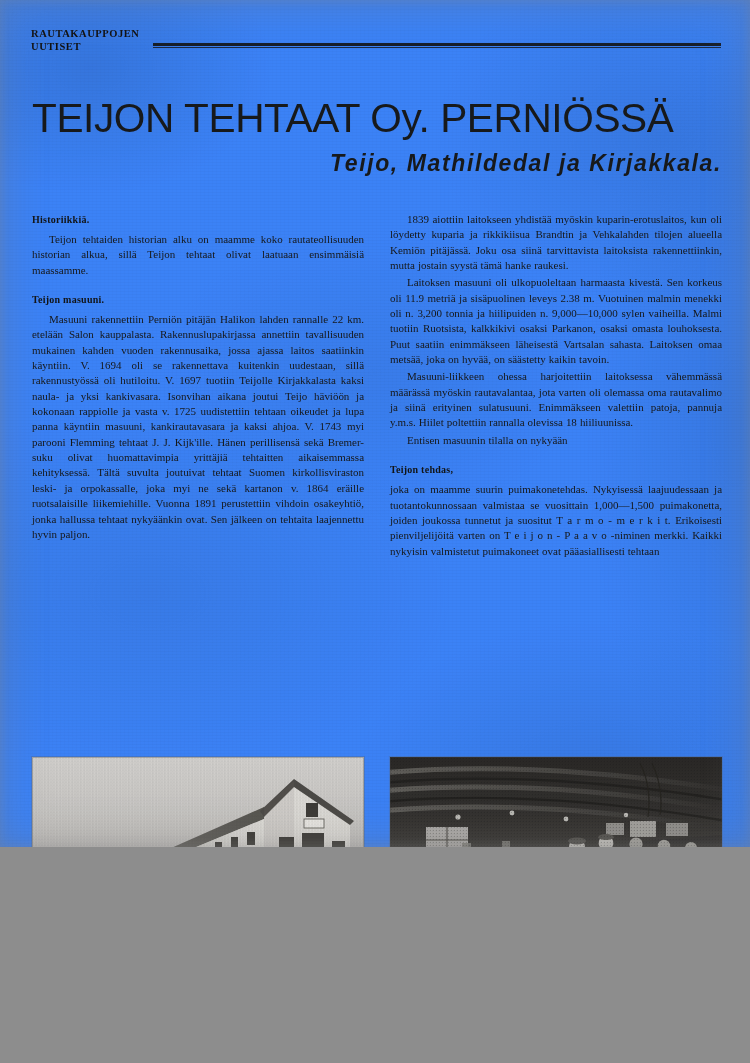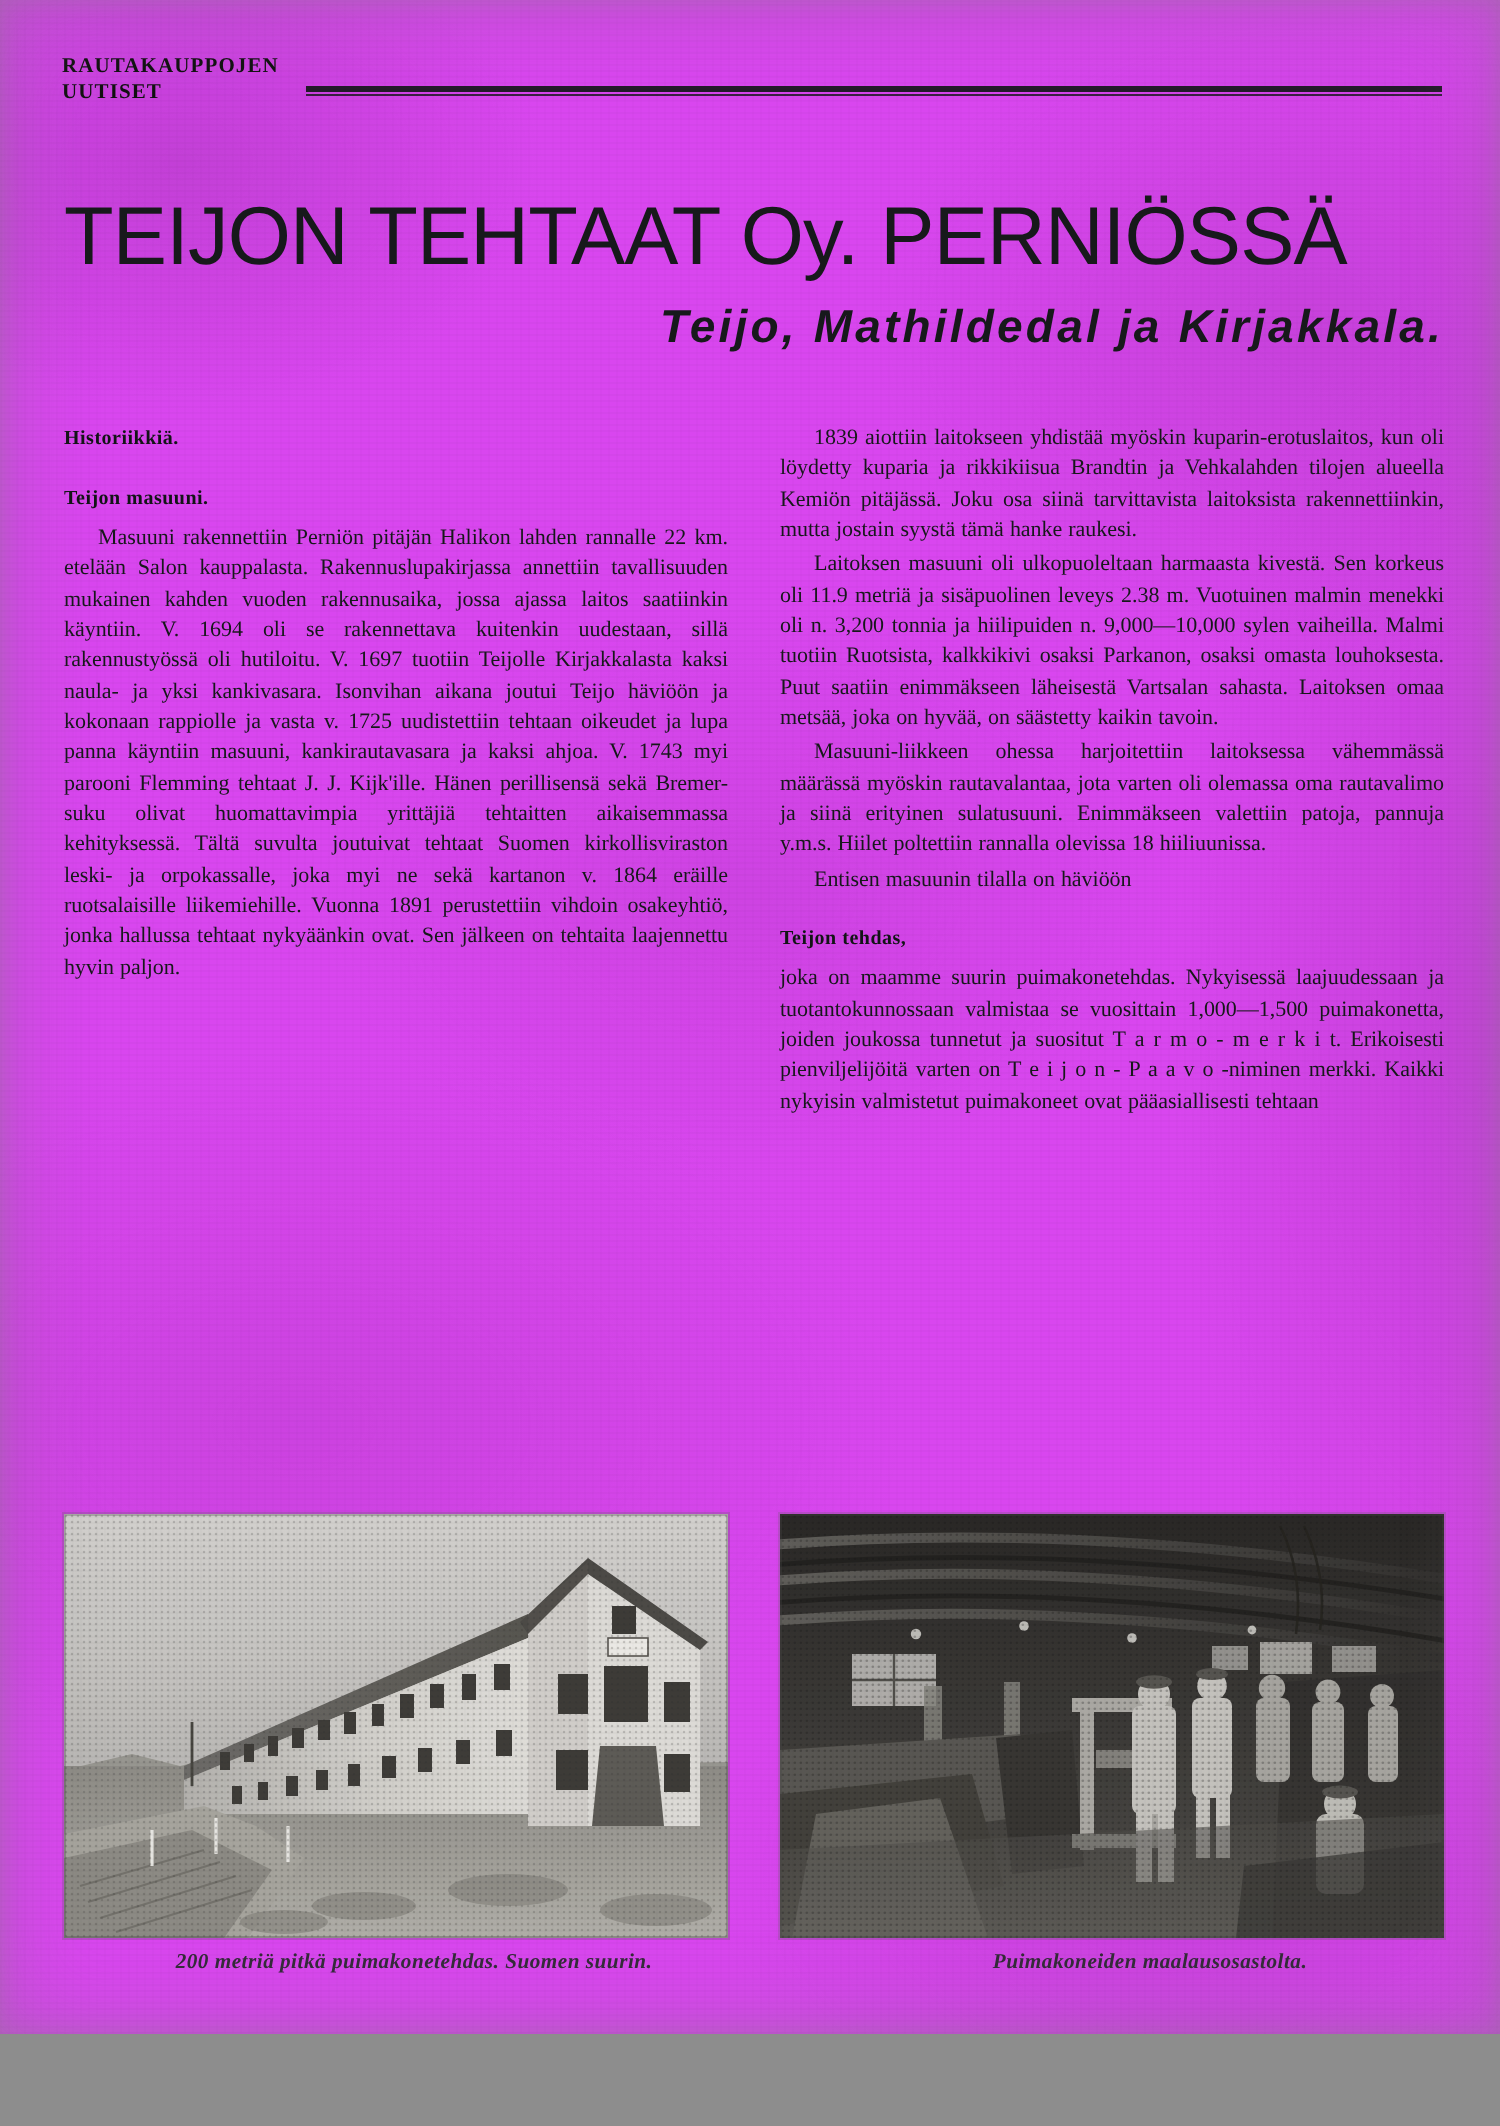--- a/index.html
+++ b/index.html
@@ -4,23 +4,23 @@
 <title>Rautakauppojen Uutiset — page 8</title>
 <style>
   html, body {
     margin: 0;
     padding: 0;
     background: #8d8d8d;
   }
   .page {
     position: relative;
     width: 750px;
-    height: 1017px;
+    height: 847px;
     margin: 0 auto;
-    background: #d946ef;
+    background: #3b82f6;
     overflow: hidden;
     font-family: "Liberation Serif", serif;
     color: #16181a;
   }
 
   
   .grain, .blotch, .vignette {
     position: absolute;
     inset: 0;
     pointer-events: none;
@@ -200,29 +200,30 @@
       </div>
     </div>
 
     <h1 class="headline">TEIJON TEHTAAT Oy. PERNIÖSSÄ</h1>
     <div class="subhead">Teijo, Mathildedal ja Kirjakkala.</div>
 
     <div class="columns">
 
       <div class="col">
         <div class="sub">Historiikkiä.</div>
+        <p class="body">Teijon tehtaiden historian alku on maamme koko rautateollisuuden historian alkua, sillä Teijon tehtaat olivat laatuaan ensimmäisiä maassamme.</p>
         <div class="sub spaced">Teijon masuuni.</div>
         <p class="body">Masuuni rakennettiin Perniön pitäjän Halikon lahden rannalle 22 km. etelään Salon kauppalasta. Rakennuslupakirjassa annettiin tavallisuuden mukainen kahden vuoden rakennusaika, jossa ajassa laitos saatiinkin käyntiin. V. 1694 oli se rakennettava kuitenkin uudestaan, sillä rakennustyössä oli hutiloitu. V. 1697 tuotiin Teijolle Kirjakkalasta kaksi naula- ja yksi kankivasara. Isonvihan aikana joutui Teijo häviöön ja kokonaan rappiolle ja vasta v. 1725 uudistettiin tehtaan oikeudet ja lupa panna käyntiin masuuni, kankirautavasara ja kaksi ahjoa. V. 1743 myi parooni Flemming tehtaat J. J. Kijk'ille. Hänen perillisensä sekä Bremer-suku olivat huomattavimpia yrittäjiä tehtaitten aikaisemmassa kehityksessä. Tältä suvulta joutuivat tehtaat Suomen kirkollisviraston leski- ja orpokassalle, joka myi ne sekä kartanon v. 1864 eräille ruotsalaisille liikemiehille. Vuonna 1891 perustettiin vihdoin osakeyhtiö, jonka hallussa tehtaat nykyäänkin ovat. Sen jälkeen on tehtaita laajennettu hyvin paljon.</p>
       </div>
 
       <div class="col">
         <p class="body">1839 aiottiin laitokseen yhdistää myöskin kuparin-erotuslaitos, kun oli löydetty kuparia ja rikkikiisua Brandtin ja Vehkalahden tilojen alueella Kemiön pitäjässä. Joku osa siinä tarvittavista laitoksista rakennettiinkin, mutta jostain syystä tämä hanke raukesi.</p>
         <p class="body">Laitoksen masuuni oli ulkopuoleltaan harmaasta kivestä. Sen korkeus oli 11.9 metriä ja sisäpuolinen leveys 2.38 m. Vuotuinen malmin menekki oli n. 3,200 tonnia ja hiilipuiden n. 9,000—10,000 sylen vaiheilla. Malmi tuotiin Ruotsista, kalkkikivi osaksi Parkanon, osaksi omasta louhoksesta. Puut saatiin enimmäkseen läheisestä Vartsalan sahasta. Laitoksen omaa metsää, joka on hyvää, on säästetty kaikin tavoin.</p>
         <p class="body">Masuuni-liikkeen ohessa harjoitettiin laitoksessa vähemmässä määrässä myöskin rautavalantaa, jota varten oli olemassa oma rautavalimo ja siinä erityinen sulatusuuni. Enimmäkseen valettiin patoja, pannuja y.m.s. Hiilet poltettiin rannalla olevissa 18 hiiliuunissa.</p>
-        <p class="body">Entisen masuunin tilalla on häviöön</p>
+        <p class="body">Entisen masuunin tilalla on nykyään</p>
         <div class="sub spaced">Teijon tehdas,</div>
         <p class="body noindent">joka on maamme suurin puimakonetehdas. Nykyisessä laajuudessaan ja tuotantokunnossaan valmistaa se vuosittain 1,000—1,500 puimakonetta, joiden joukossa tunnetut ja suositut T a r m o - m e r k i t. Erikoisesti pienviljelijöitä varten on T e i j o n - P a a v o -niminen merkki. Kaikki nykyisin valmistetut puimakoneet ovat pääasiallisesti tehtaan</p>
       </div>
 
     </div>
 
     <div class="figures">
 
       <figure class="figure left" style="margin:0;">
         <div class="frame">

